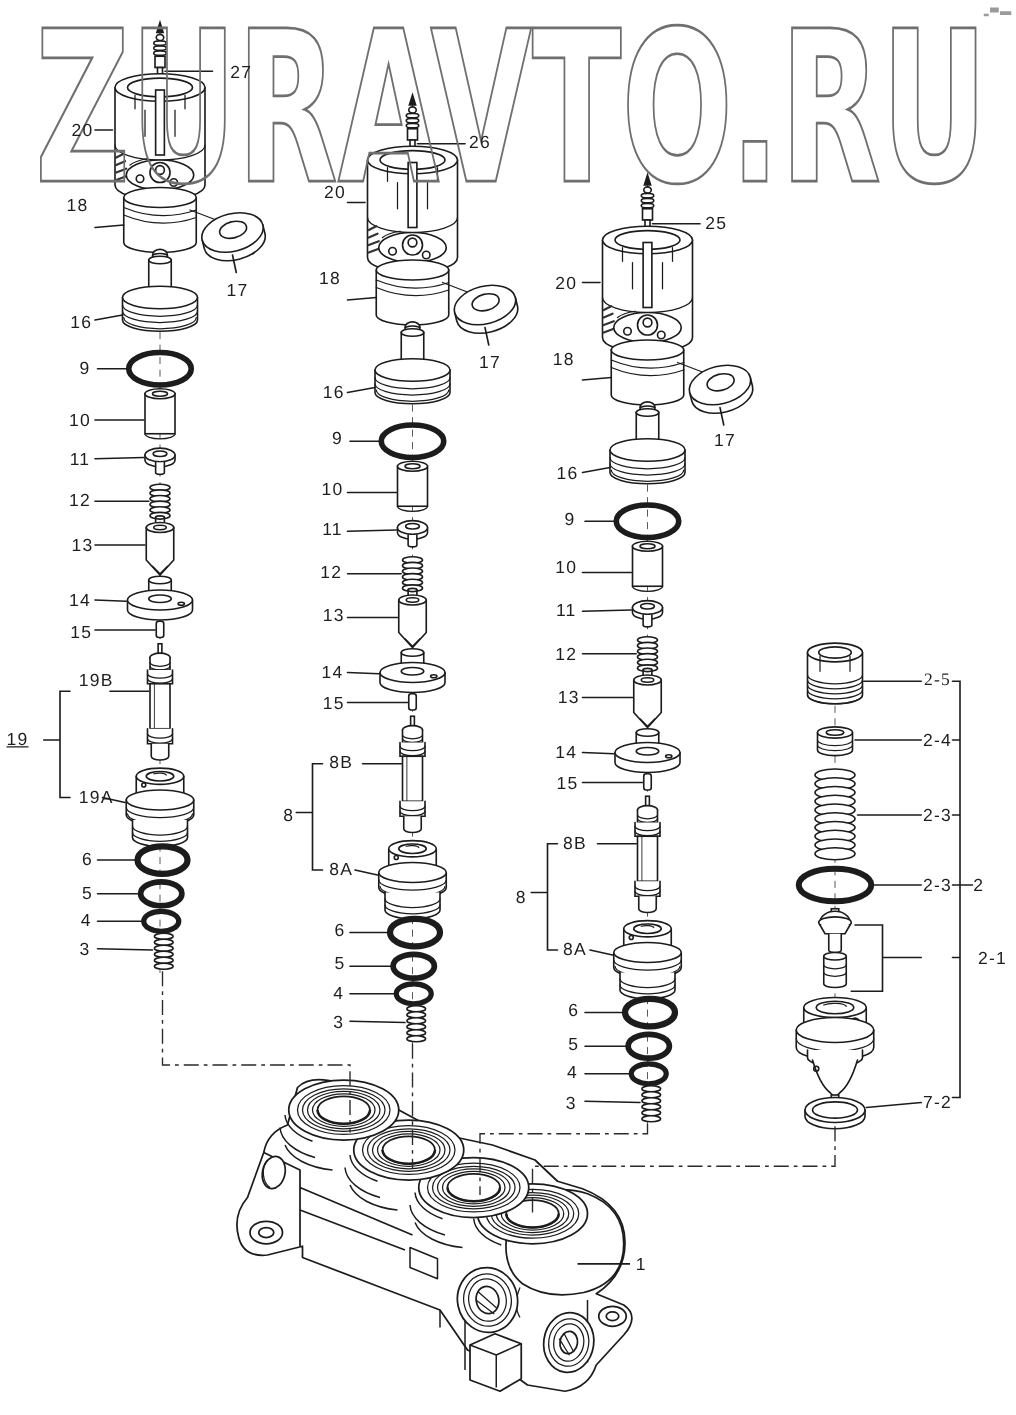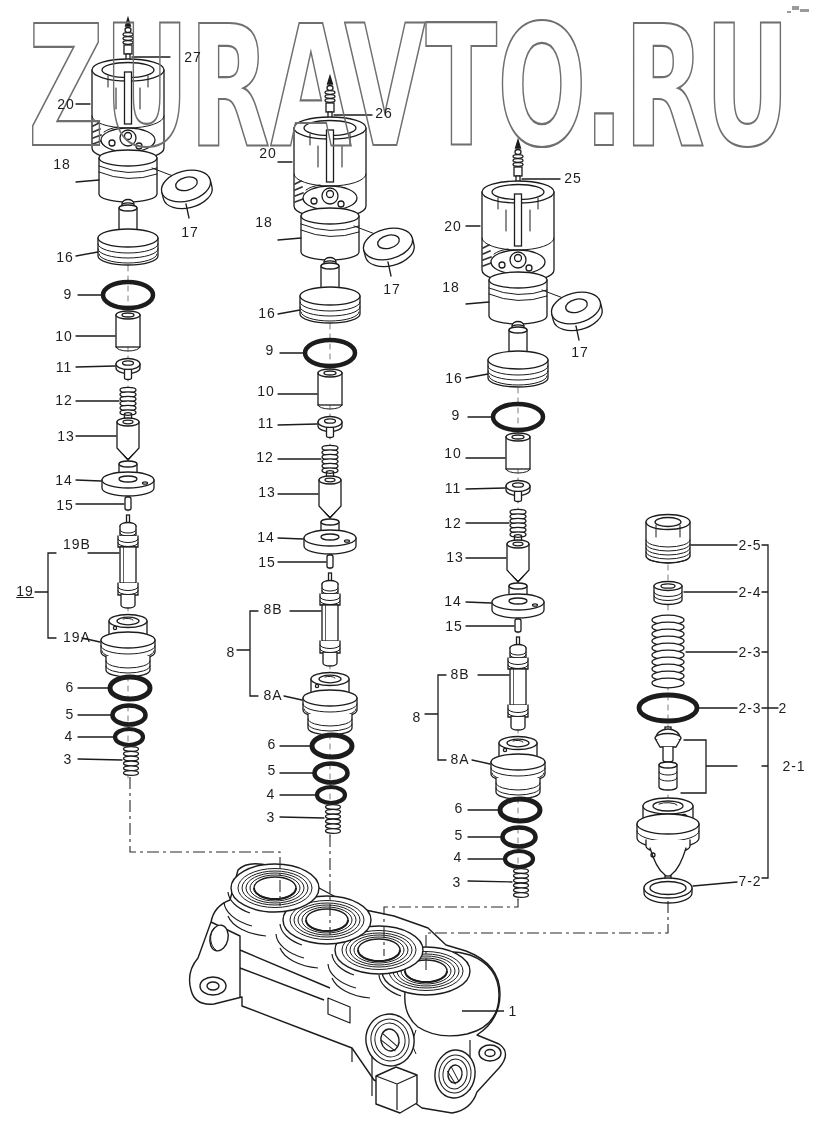--- a/index.html
+++ b/index.html
@@ -328,21 +328,21 @@
       <div class="callout" style="left: 190px; top: 232px;">17</div>
       <div class="callout" style="left: 65px; top: 257px;">16</div>
       <div class="callout" style="left: 68px; top: 294px;">9</div>
       <div class="callout" style="left: 64px; top: 336px;">10</div>
       <div class="callout" style="left: 64px; top: 367px;">11</div>
       <div class="callout" style="left: 64px; top: 400px;">12</div>
       <div class="callout" style="left: 66px; top: 436px;">13</div>
       <div class="callout" style="left: 64px; top: 480px;">14</div>
       <div class="callout" style="left: 65px; top: 505px;">15</div>
       <div class="callout" style="left: 77px; top: 544px;">19B</div>
-      <div class="callout" style="left: 25px; top: 591px; text-decoration: underline;">19</div>
+      <div class="callout" style="left: 14px; top: 591px; text-decoration: underline;">19</div>
       <div class="callout" style="left: 77px; top: 637px;">19A</div>
       <div class="callout" style="left: 70px; top: 687px;">6</div>
       <div class="callout" style="left: 70px; top: 714px;">5</div>
       <div class="callout" style="left: 69px; top: 736px;">4</div>
       <div class="callout" style="left: 68px; top: 759px;">3</div>
       <div class="callout" style="left: 384px; top: 113px;">26</div>
       <div class="callout" style="left: 268px; top: 153px;">20</div>
       <div class="callout" style="left: 264px; top: 222px;">18</div>
       <div class="callout" style="left: 392px; top: 289px;">17</div>
       <div class="callout" style="left: 267px; top: 313px;">16</div>
@@ -372,21 +372,21 @@
       <div class="callout" style="left: 455px; top: 557px;">13</div>
       <div class="callout" style="left: 453px; top: 601px;">14</div>
       <div class="callout" style="left: 454px; top: 626px;">15</div>
       <div class="callout" style="left: 460px; top: 674px;">8B</div>
       <div class="callout" style="left: 417px; top: 717px;">8</div>
       <div class="callout" style="left: 460px; top: 759px;">8A</div>
       <div class="callout" style="left: 459px; top: 808px;">6</div>
       <div class="callout" style="left: 459px; top: 835px;">5</div>
       <div class="callout" style="left: 458px; top: 857px;">4</div>
       <div class="callout" style="left: 457px; top: 882px;">3</div>
-      <div class="callout" style="left: 750px; top: 545px;">2-5</div>
+      <div class="callout" style="left: 750px; top: 545px; font-family: Liberation Serif, serif;">2-5</div>
       <div class="callout" style="left: 750px; top: 592px;">2-4</div>
       <div class="callout" style="left: 750px; top: 652px;">2-3</div>
       <div class="callout" style="left: 750px; top: 708px;">2-3</div>
       <div class="callout" style="left: 783px; top: 708px;">2</div>
       <div class="callout" style="left: 750px; top: 766px; margin-left: 44px;">2-1</div>
       <div class="callout" style="left: 750px; top: 881px;">7-2</div>
       <div class="callout" style="left: 513px; top: 1011px;">1</div>
     </div>
 
 </div>

